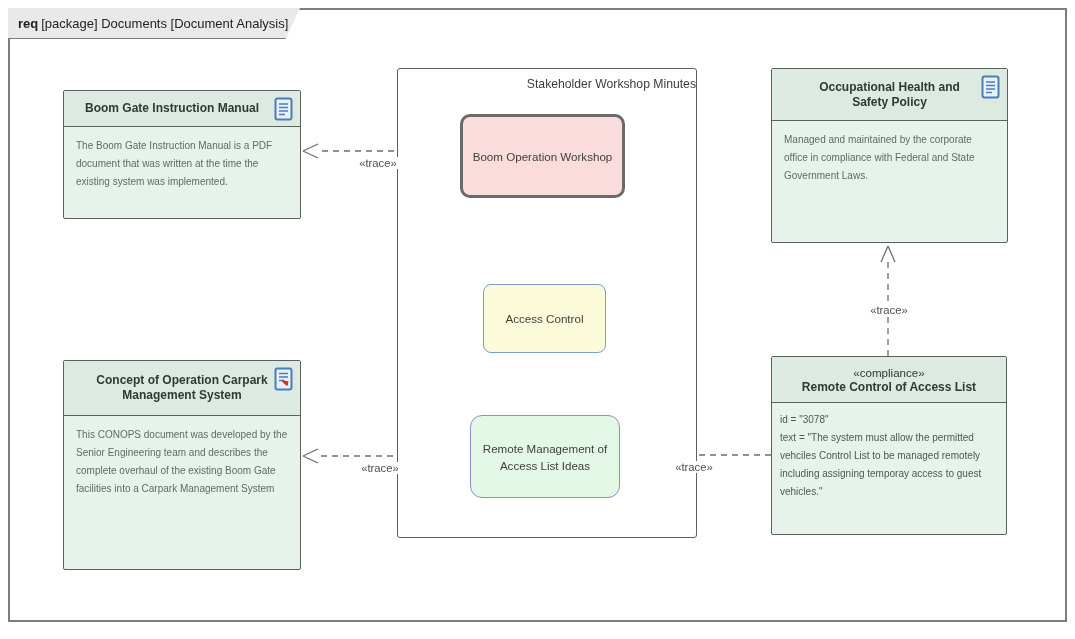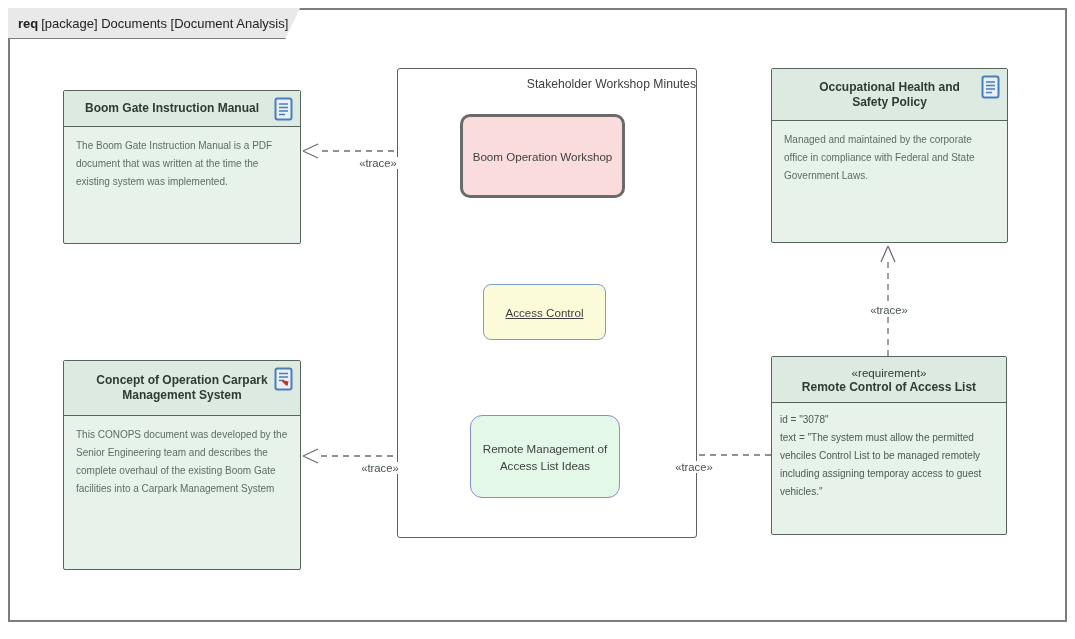--- a/index.html
+++ b/index.html
@@ -34,22 +34,22 @@
   .container-box { position:absolute; left:397px; top:68px; width:300px; height:470px;
     border:1.5px solid #5f5f5f; border-radius:3px; background:#fff; }
   .container-title { position:absolute; top:8px; left:0; width:100%;
     text-align:right; font-size:12.2px; color:#3d3d3d; }
 
   
   .rounded { position:absolute; display:flex; align-items:center; justify-content:center;
     text-align:center; font-size:11.6px; color:#3f3f3f; line-height:17px; padding:0 8px; }
   .workshop { left:460px; top:114px; width:165px; height:84px; background:#f9dcdb;
     border:3px solid #6a6a6a; border-radius:10px; }
-  .access { left:483px; top:284px; width:123px; height:56px; background:#fcfbd9;
-    border:1.6px solid #7a9ec6; border-radius:8px;text-decoration:underline; }
+  .access { left:483px; top:284px; width:123px; height:69px; background:#fcfbd9;
+    border:1.6px solid #7a9ec6; border-radius:8px; }
   .remote { left:470px; top:415px; width:150px; height:83px; background:#e3f8e7;
     border:1.6px solid #8590cc; border-radius:12px; }
 
   
   .conn-label { position:absolute; font-size:11.3px; color:#47524c;
     transform:translate(-50%,0); background:#fff; padding:0 2px; white-space:nowrap; }
 
   svg.overlay { position:absolute; left:0; top:0; width:1075px; height:639px;
     pointer-events:none; }
   .dash { stroke:#6e6e6e; stroke-width:1.3; fill:none; stroke-dasharray:6 5; }
@@ -80,21 +80,21 @@
     <path class="dash" d="M771,455 L636,455"></path>
     <path class="ah" d="M622,455 L637,448 M622,455 L637,462"></path>
 
     <path class="dash" d="M888,356 L888,262"></path>
     <path class="ah" d="M888,246 L881,262 M888,246 L895,262"></path>
 
     <path class="solid" d="M469,197 C430,222 418,282 482,311"></path>
     <path class="solid" d="M607,308 C668,328 670,398 623,437"></path>
   </svg>
 
-  <div class="node" style="left:63px; top:90px; width:238px; height:154px;">
+  <div class="node" style="left:63px; top:90px; width:238px; height:129px;">
     <div class="node-header" style="height:36px;">
       <span>Boom Gate Instruction Manual</span>
       <span class="doc-icon">
         <svg width="19" height="24" viewBox="0 0 19 24">
           <rect x="1.5" y="1.5" width="16" height="21" rx="2" fill="#e9f0fa" stroke="#4a7ebb" stroke-width="2"></rect>
           <path d="M5 7 h9 M5 10.5 h9 M5 14 h9 M5 17.5 h6" stroke="#4a7ebb" stroke-width="1.6"></path>
         </svg>
       </span>
     </div>
     <div class="node-body">The Boom Gate Instruction Manual is a PDF document that was written at the time the existing system was implemented.</div>
@@ -123,21 +123,21 @@
           <rect x="1.5" y="1.5" width="16" height="21" rx="2" fill="#e9f0fa" stroke="#4a7ebb" stroke-width="2"></rect>
           <path d="M5 7 h9 M5 10.5 h9 M5 14 h9 M5 17.5 h6" stroke="#4a7ebb" stroke-width="1.6"></path>
         </svg>
       </span>
     </div>
     <div class="node-body">Managed and maintained by the corporate office in compliance with Federal and State Government Laws.</div>
   </div>
 
   <div class="node" style="left:771px; top:356px; width:236px; height:179px;">
     <div class="node-header" style="height:46px; flex-direction:column; padding:4px 10px; justify-content:center;">
-      <div style="font-weight:normal; font-size:11.6px;">«requirement»</div>
+      <div style="font-weight:normal; font-size:11.6px;">«compliance»</div>
       <div>Remote Control of Access List</div>
     </div>
     <div class="node-body" style="padding:8px 8px; color:#4c5a52;">
       <div>id = "3078"</div>
       <div>text = "The system must allow the permitted vehciles Control List to be managed remotely including assigning temporay access to guest vehicles."</div>
     </div>
   </div>
 
   <div class="container-box">
     <div class="container-title">Stakeholder Workshop Minutes</div>

